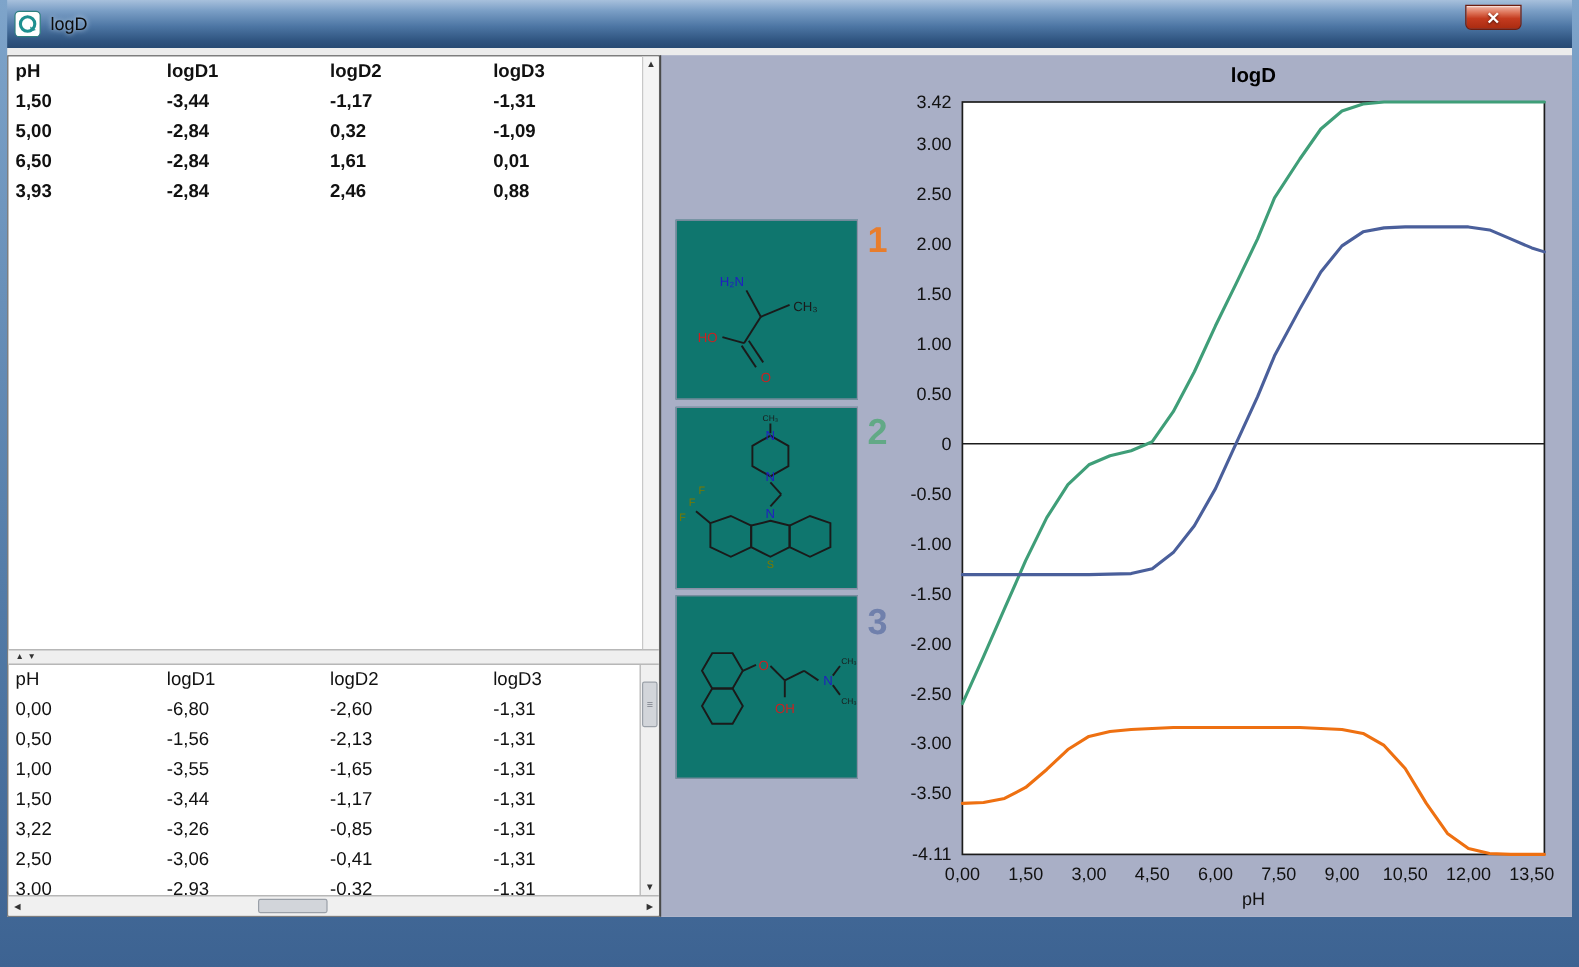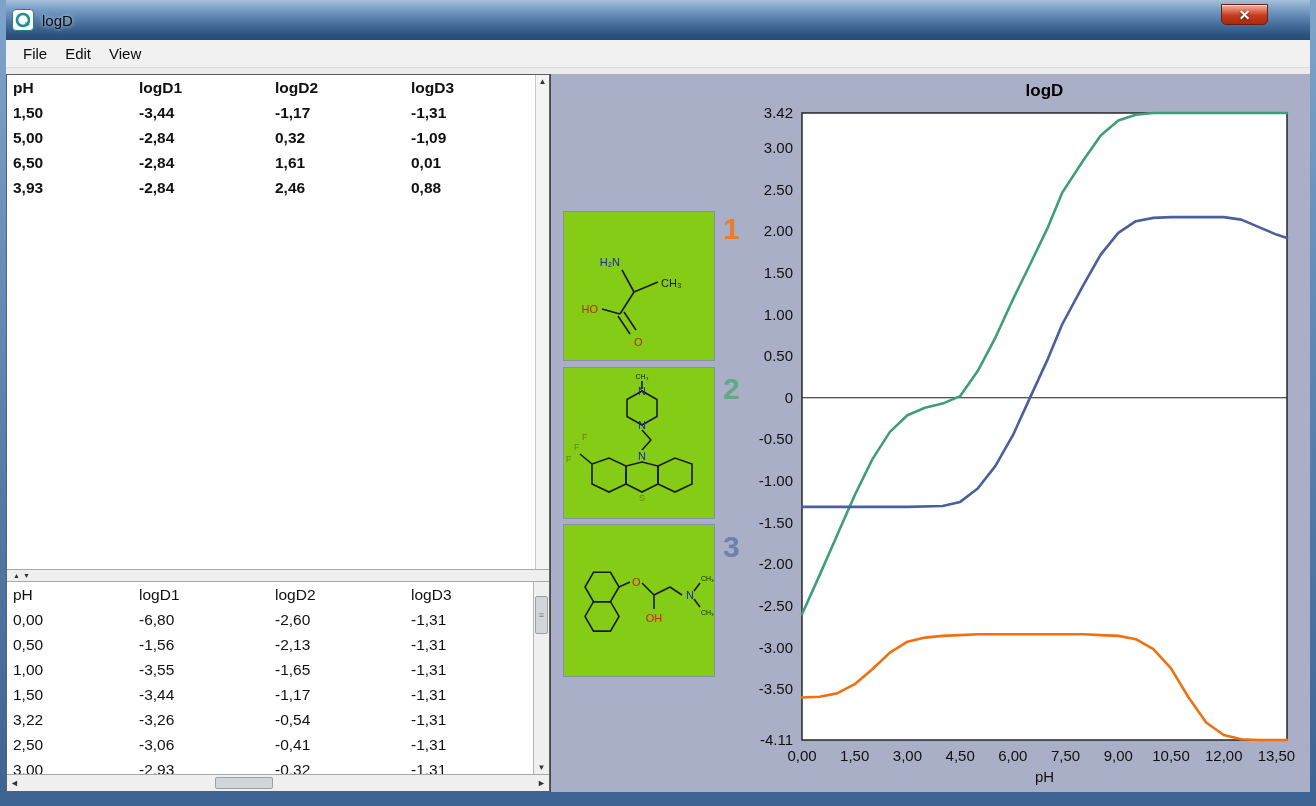--- a/index.html
+++ b/index.html
@@ -47,21 +47,21 @@
   
   .right-pane{flex:1;position:relative;background:#a9afc6;border-left:1px solid #4a4a4a;overflow:hidden}
   #chart-svg{position:absolute;left:0;top:0}
   #chart-svg .plot{fill:#ffffff;stroke:#1c1c1c;stroke-width:1.4}
   #chart-svg .zero{stroke:#1c1c1c;stroke-width:1.1}
   #chart-svg .ytick{font-size:15px;text-anchor:end;fill:#111;font-family:"Liberation Sans",sans-serif}
   #chart-svg .xtick{font-size:15px;text-anchor:middle;fill:#111;font-family:"Liberation Sans",sans-serif}
   #chart-svg .ctitle{font-size:17px;font-weight:bold;text-anchor:middle;fill:#000;font-family:"Liberation Sans",sans-serif}
   #chart-svg .xlabel{font-size:15px;text-anchor:middle;fill:#111;font-family:"Liberation Sans",sans-serif}
 
-  .struct-box{position:absolute;left:12px;width:152px;background:#84cc16;border:1px solid #8a8fa6}
+  .struct-box{position:absolute;left:12px;width:152px;background:#0f766e;border:1px solid #8a8fa6}
   .struct-num{position:absolute;left:172px;font-size:30px;font-weight:bold;line-height:1}
   .skel{stroke:#1a1a1a;stroke-width:1.6;fill:none}
   .atomN{fill:#2020c0;font-size:11px;font-family:"Liberation Sans",sans-serif}
   .atomO{fill:#cc2020;font-size:11px;font-family:"Liberation Sans",sans-serif}
   .atomF{fill:#7a7a00;font-size:9px;font-family:"Liberation Sans",sans-serif}
   .atomC{fill:#1a1a1a;font-size:11px;font-family:"Liberation Sans",sans-serif}
   .atomSm{font-size:7px}
 </style>
 </head>
 <body>
@@ -74,25 +74,20 @@
         <circle cx="9" cy="9" r="6" fill="none" stroke="#1d8f8f" stroke-width="2.6"></circle>
         <path d="M11 11 L16 14 L12 15 Z" fill="#1d8f8f"></path>
       </svg>
     </div>
     <span class="title">logD</span>
     <div class="close-btn">
       <span>✕</span>
     </div>
   </div>
 
-  <div class="menubar">
-      <span class="menu-item">File</span>
-      <span class="menu-item">Edit</span>
-      <span class="menu-item">View</span>
-    </div>
 
   <div class="content">
 
     <div class="left-pane">
       <div class="top-section">
         <div class="dtable top-table" id="top-table">
             <div class="trow thead">
               <span>pH</span>
               <span>logD1</span>
               <span>logD2</span>
@@ -159,21 +154,21 @@
             </div>
             <div class="trow">
               <span>1,50</span>
               <span>-3,44</span>
               <span>-1,17</span>
               <span>-1,31</span>
             </div>
             <div class="trow">
               <span>3,22</span>
               <span>-3,26</span>
-              <span>-0,54</span>
+              <span>-0,85</span>
               <span>-1,31</span>
             </div>
             <div class="trow">
               <span>2,50</span>
               <span>-3,06</span>
               <span>-0,41</span>
               <span>-1,31</span>
             </div>
             <div class="trow">
               <span>3,00</span>

